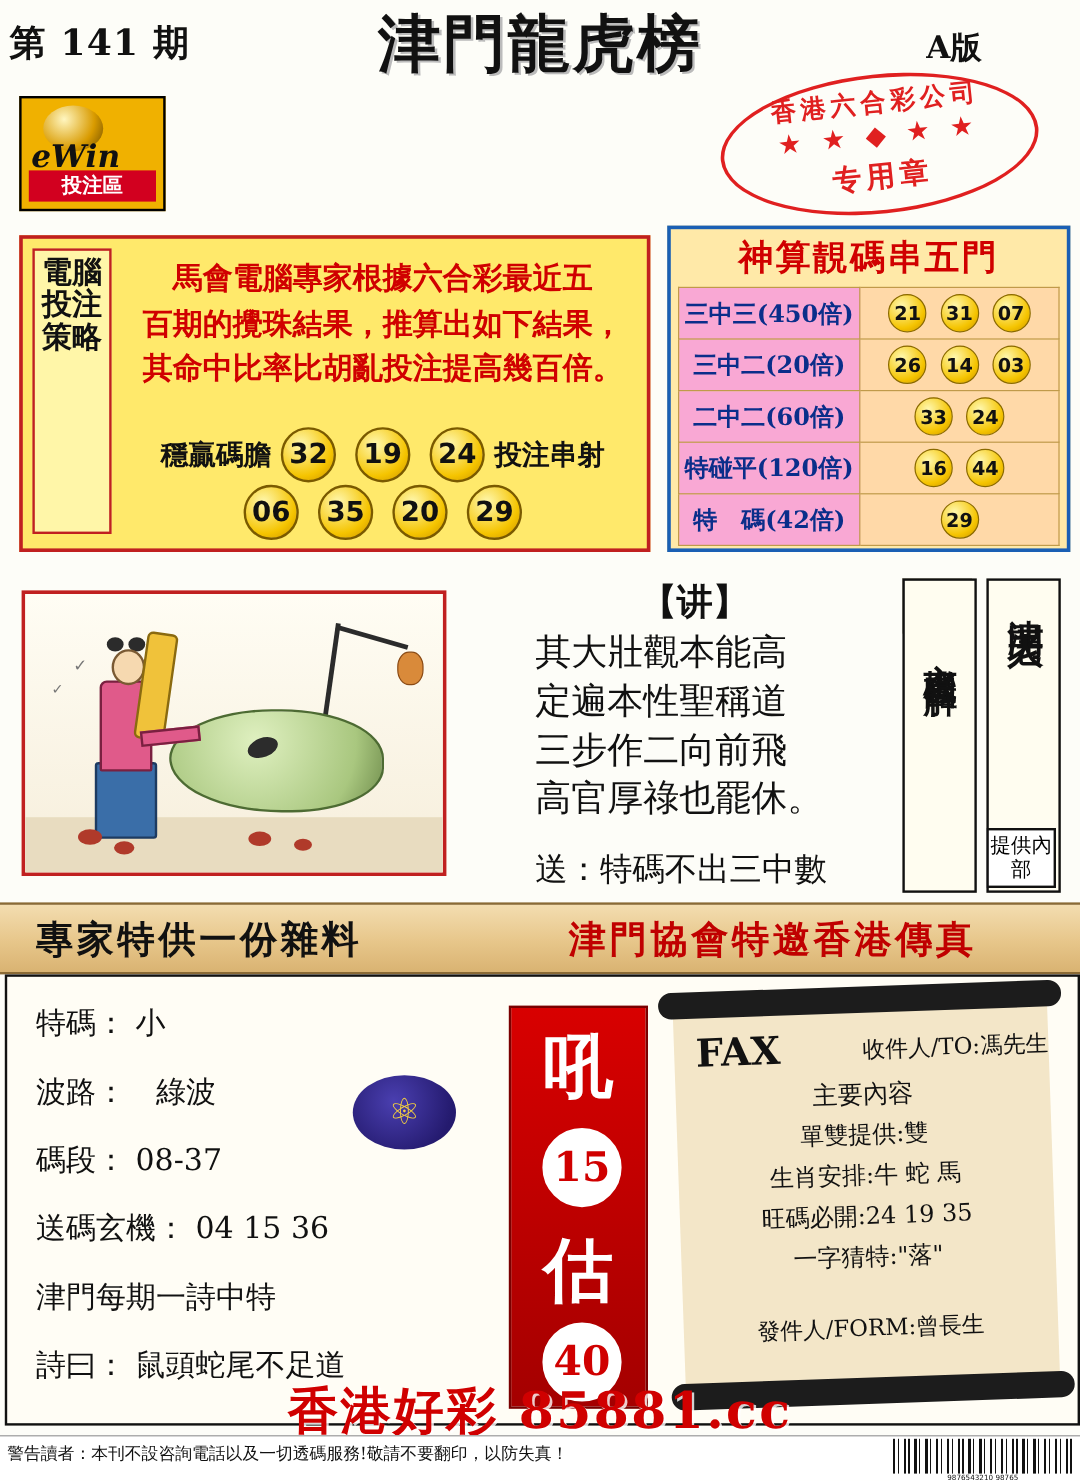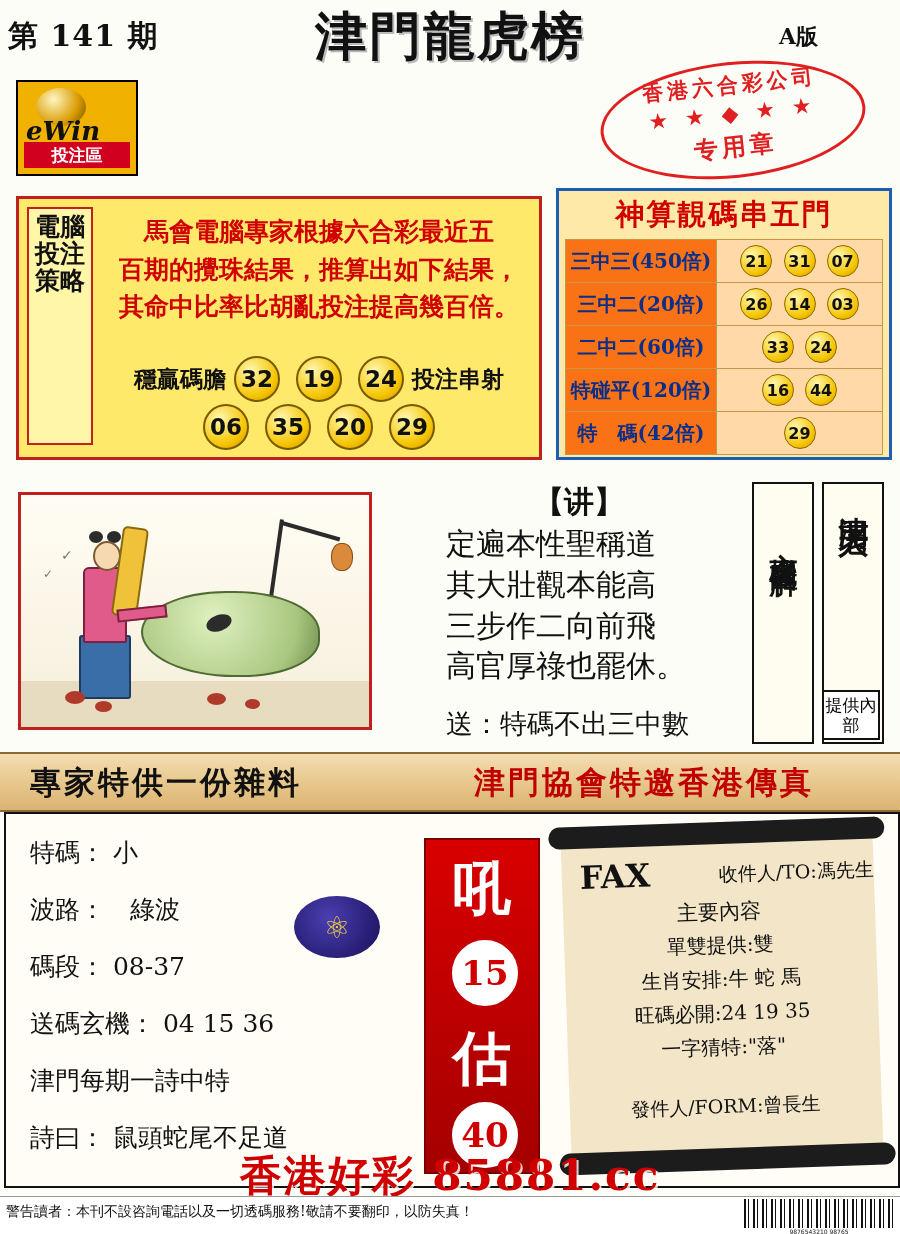--- a/index.html
+++ b/index.html
@@ -10,21 +10,21 @@
     position:relative;
     overflow:hidden;
   }
   .page{position:relative;width:900px;height:1234px;background:#fdfdf8;}
 
   
   .hdr{position:absolute;left:0;top:0;width:828px;height:60px;}
   .issue{position:absolute;left:8px;top:16px;font-size:30px;font-weight:bold;font-family:"DejaVu Serif","Liberation Serif",serif;letter-spacing:1px;color:#111;}
   .maintitle{position:absolute;left:255px;top:2px;width:390px;text-align:center;font-size:52px;font-weight:bold;font-family:"DejaVu Serif","Liberation Serif",serif;color:#111;letter-spacing:2px;
      text-shadow:2px 2px 0 #bbb;}
-  .edition{position:absolute;right:10px;top:22px;font-size:22px;font-weight:bold;font-family:"DejaVu Serif","Liberation Serif",serif;color:#111;margin-left:35px;}
+  .edition{position:absolute;right:10px;top:22px;font-size:26px;font-weight:bold;font-family:"DejaVu Serif","Liberation Serif",serif;color:#111;margin-left:35px;}
 
   
   .stamp{position:absolute;left:600px;top:62px;width:260px;height:110px;border:3px solid #e02020;border-radius:50%;color:#e02020;
         transform:rotate(-6deg);}
   .stamp .s1{position:absolute;top:6px;left:0;width:260px;text-align:center;font-size:21px;font-weight:bold;font-family:"DejaVu Serif","Liberation Serif",serif;letter-spacing:4px;}
   .stamp .stars{position:absolute;top:36px;left:0;width:260px;text-align:center;font-size:22px;letter-spacing:5px;}
   .stamp .s2{position:absolute;top:66px;left:0;width:260px;text-align:center;font-size:24px;font-weight:bold;font-family:"DejaVu Serif","Liberation Serif",serif;letter-spacing:4px;}
 
   
   .ewin{position:absolute;left:16px;top:80px;width:118px;height:92px;background:#f0b100;border:2px solid #000;}
@@ -45,21 +45,21 @@
   .ball-y{width:42px;height:42px;border-radius:50%;background:radial-gradient(circle at 35% 30%,#fff8b0,#f5c400 65%,#c89000 100%);
      border:2px solid #7a5a00;color:#111;font-size:23px;font-weight:bold;display:flex;align-items:center;justify-content:center;margin:0 8px;
      font-family:"DejaVu Sans","Liberation Sans",sans-serif;}
 
   
   .rtab{position:absolute;left:556px;top:188px;width:330px;height:266px;background:#ffe9a8;border:3px solid #1a5fb4;}
   .rtab .thead{position:absolute;left:0;top:4px;width:330px;text-align:center;font-size:29px;font-weight:bold;color:#d00000;
      font-family:"DejaVu Serif","Liberation Serif",serif;letter-spacing:2px;}
   .rtab table{position:absolute;left:6px;top:48px;width:318px;border-collapse:collapse;}
   .rtab td{border:1px solid #c09a4a;height:40px;font-family:"DejaVu Serif","Liberation Serif",serif;}
-  .rtab td.k{width:148px;font-size:20px;font-weight:bold;color:#0a2e8a;text-align:center;background:#f97316;}
+  .rtab td.k{width:148px;font-size:20px;font-weight:bold;color:#0a2e8a;text-align:center;background:#f9a8d4;}
   .rtab td.v{background:#ffd9a8;text-align:center;}
   .ball-s{display:inline-flex;width:30px;height:30px;border-radius:50%;align-items:center;justify-content:center;
      font-size:16px;font-weight:bold;color:#111;margin:0 3px;border:1px solid #8a6a00;
      background:radial-gradient(circle at 35% 30%,#fff8b0,#f5c400 65%,#c89000 100%);
      font-family:"DejaVu Sans","Liberation Sans",sans-serif;}
 
   
   .pic{position:absolute;left:18px;top:492px;width:348px;height:232px;border:3px solid #c02020;background:#fdf6e3;overflow:hidden;}
   .pic .sky{position:absolute;inset:0;background:linear-gradient(#fffdf4,#f6eedb);}
   .pic .ground{position:absolute;left:0;bottom:0;width:100%;height:46px;background:#e8dcc0;}
@@ -264,22 +264,22 @@
     <div class="club"></div>
     <div class="arm"></div>
     <div class="st1"></div>
     <div class="st2"></div>
     <div class="st3"></div>
     <div class="st4"></div>
   </div>
 
   <div class="poemhd">【讲】</div>
   <div class="poem">
+    <div>其大壯觀本能高</div>
     <div>定遍本性聖稱道</div>
-    <div>其大壯觀本能高</div>
     <div>三步作二向前飛</div>
     <div>高官厚祿也罷休。</div>
   </div>
   <div class="gift">送：特碼不出三中數</div>
 
   <div class="icon-sq">
       <div class="g"></div>
     </div>
   <div class="vcol a">
     <span class="v">玄機圖解</span>

